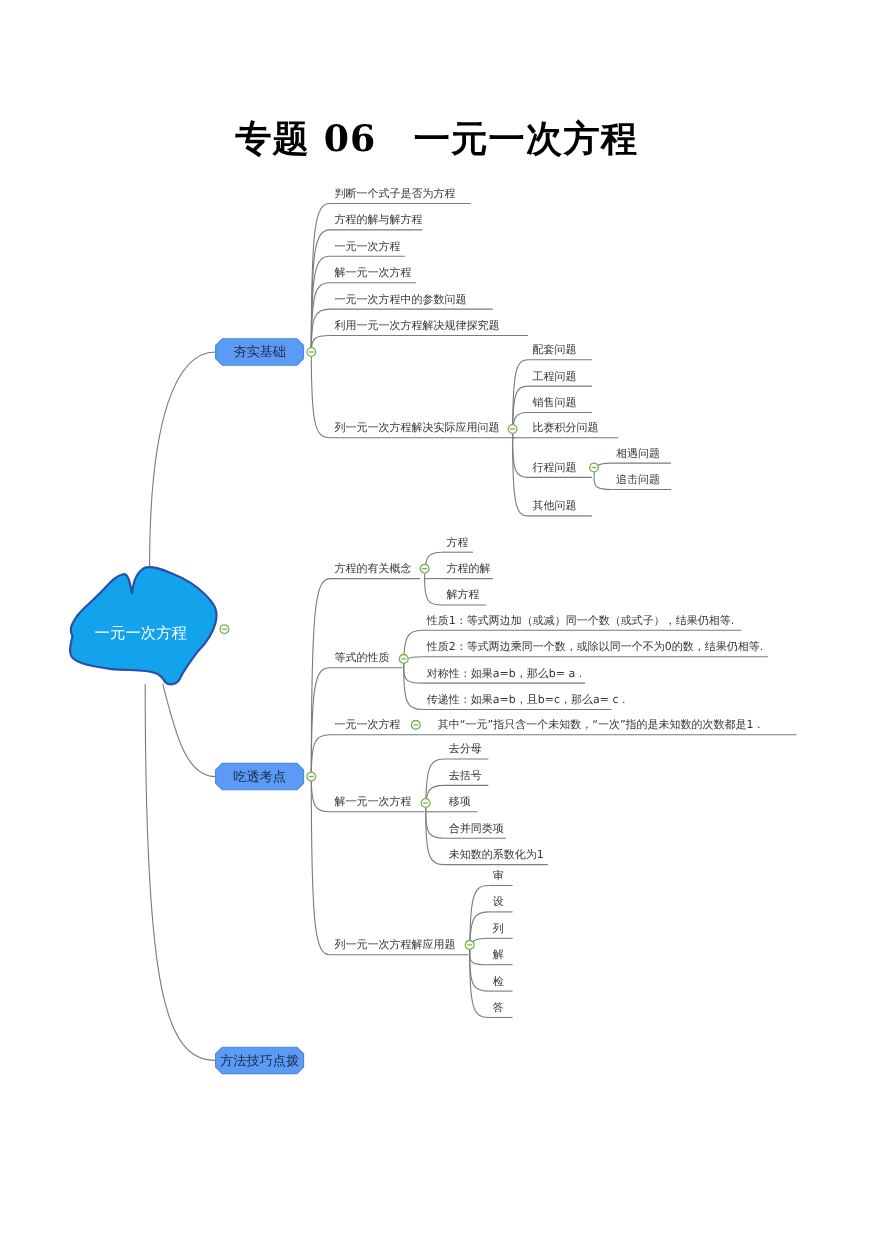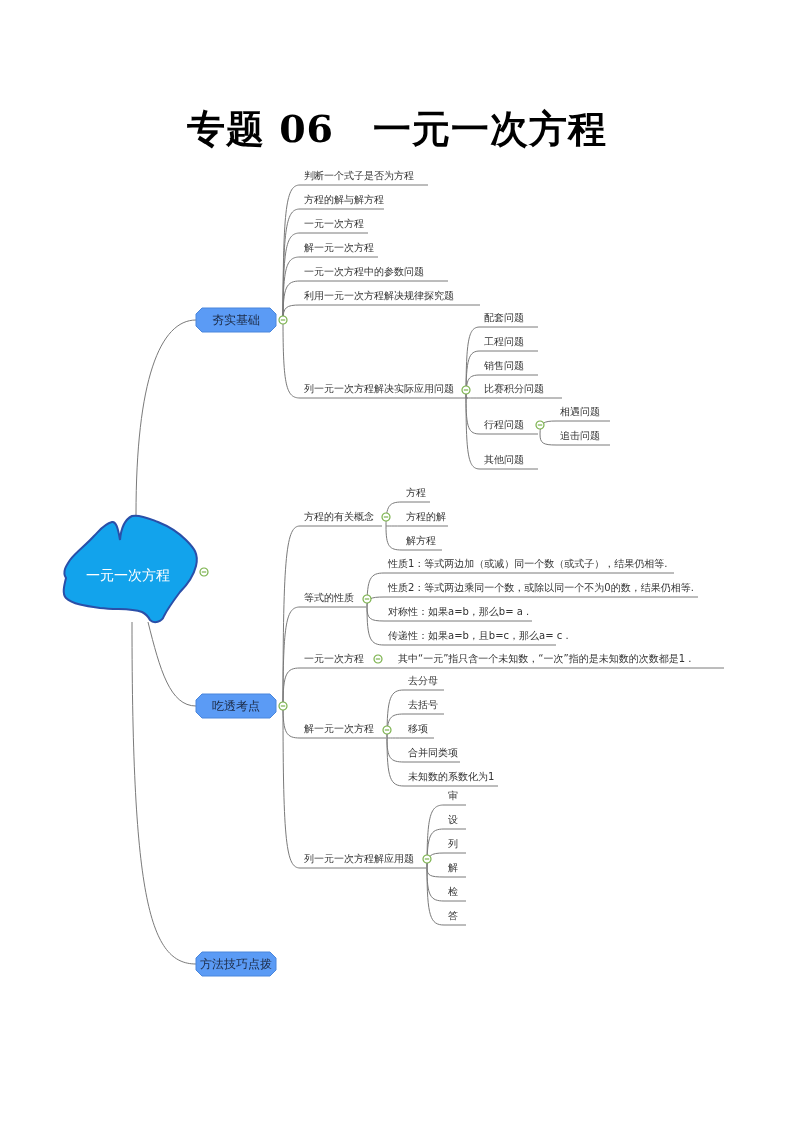--- a/index.html
+++ b/index.html
@@ -1,19 +1,19 @@
 <!DOCTYPE html>
 <html><head>
 <meta charset="utf-8">
 <style>
   html, body { margin: 0; padding: 0; background: #ffffff; }
   body { width: 794px; height: 1123px; position: relative; overflow: hidden; font-family: "DejaVu Sans", "Liberation Sans", sans-serif; }
   #page-title {
     position: absolute; left: 0; top: 104px; width: 794px; text-align: center;
-    font-family: "DejaVu Serif", "Liberation Serif", serif; font-weight: bold; font-size: 38px; color: #000;
+    font-family: "DejaVu Serif", "Liberation Serif", serif; font-weight: bold; font-size: 33px; color: #000;
     letter-spacing: 1px;
   }
   #map { position: absolute; left: 0; top: 0; }
   .edge { fill: none; stroke: #7a7a7a; stroke-width: 1; }
   .uline { stroke: #7a7a7a; stroke-width: 1; }
   .leaf-text { font-size: 10px; fill: #333; font-family: "DejaVu Sans", sans-serif; }
   .main-text { font-size: 12px; fill: #1c2a44; font-family: "DejaVu Sans", sans-serif; }
   .root-text { font-size: 14px; fill: #ffffff; font-family: "DejaVu Sans", sans-serif; }
   .main-box { fill: #5b9bf5; stroke: #4a86dc; stroke-width: 1; }
   .collapse-circle { fill: #ffffff; stroke: #7bb24d; stroke-width: 1.2; }

